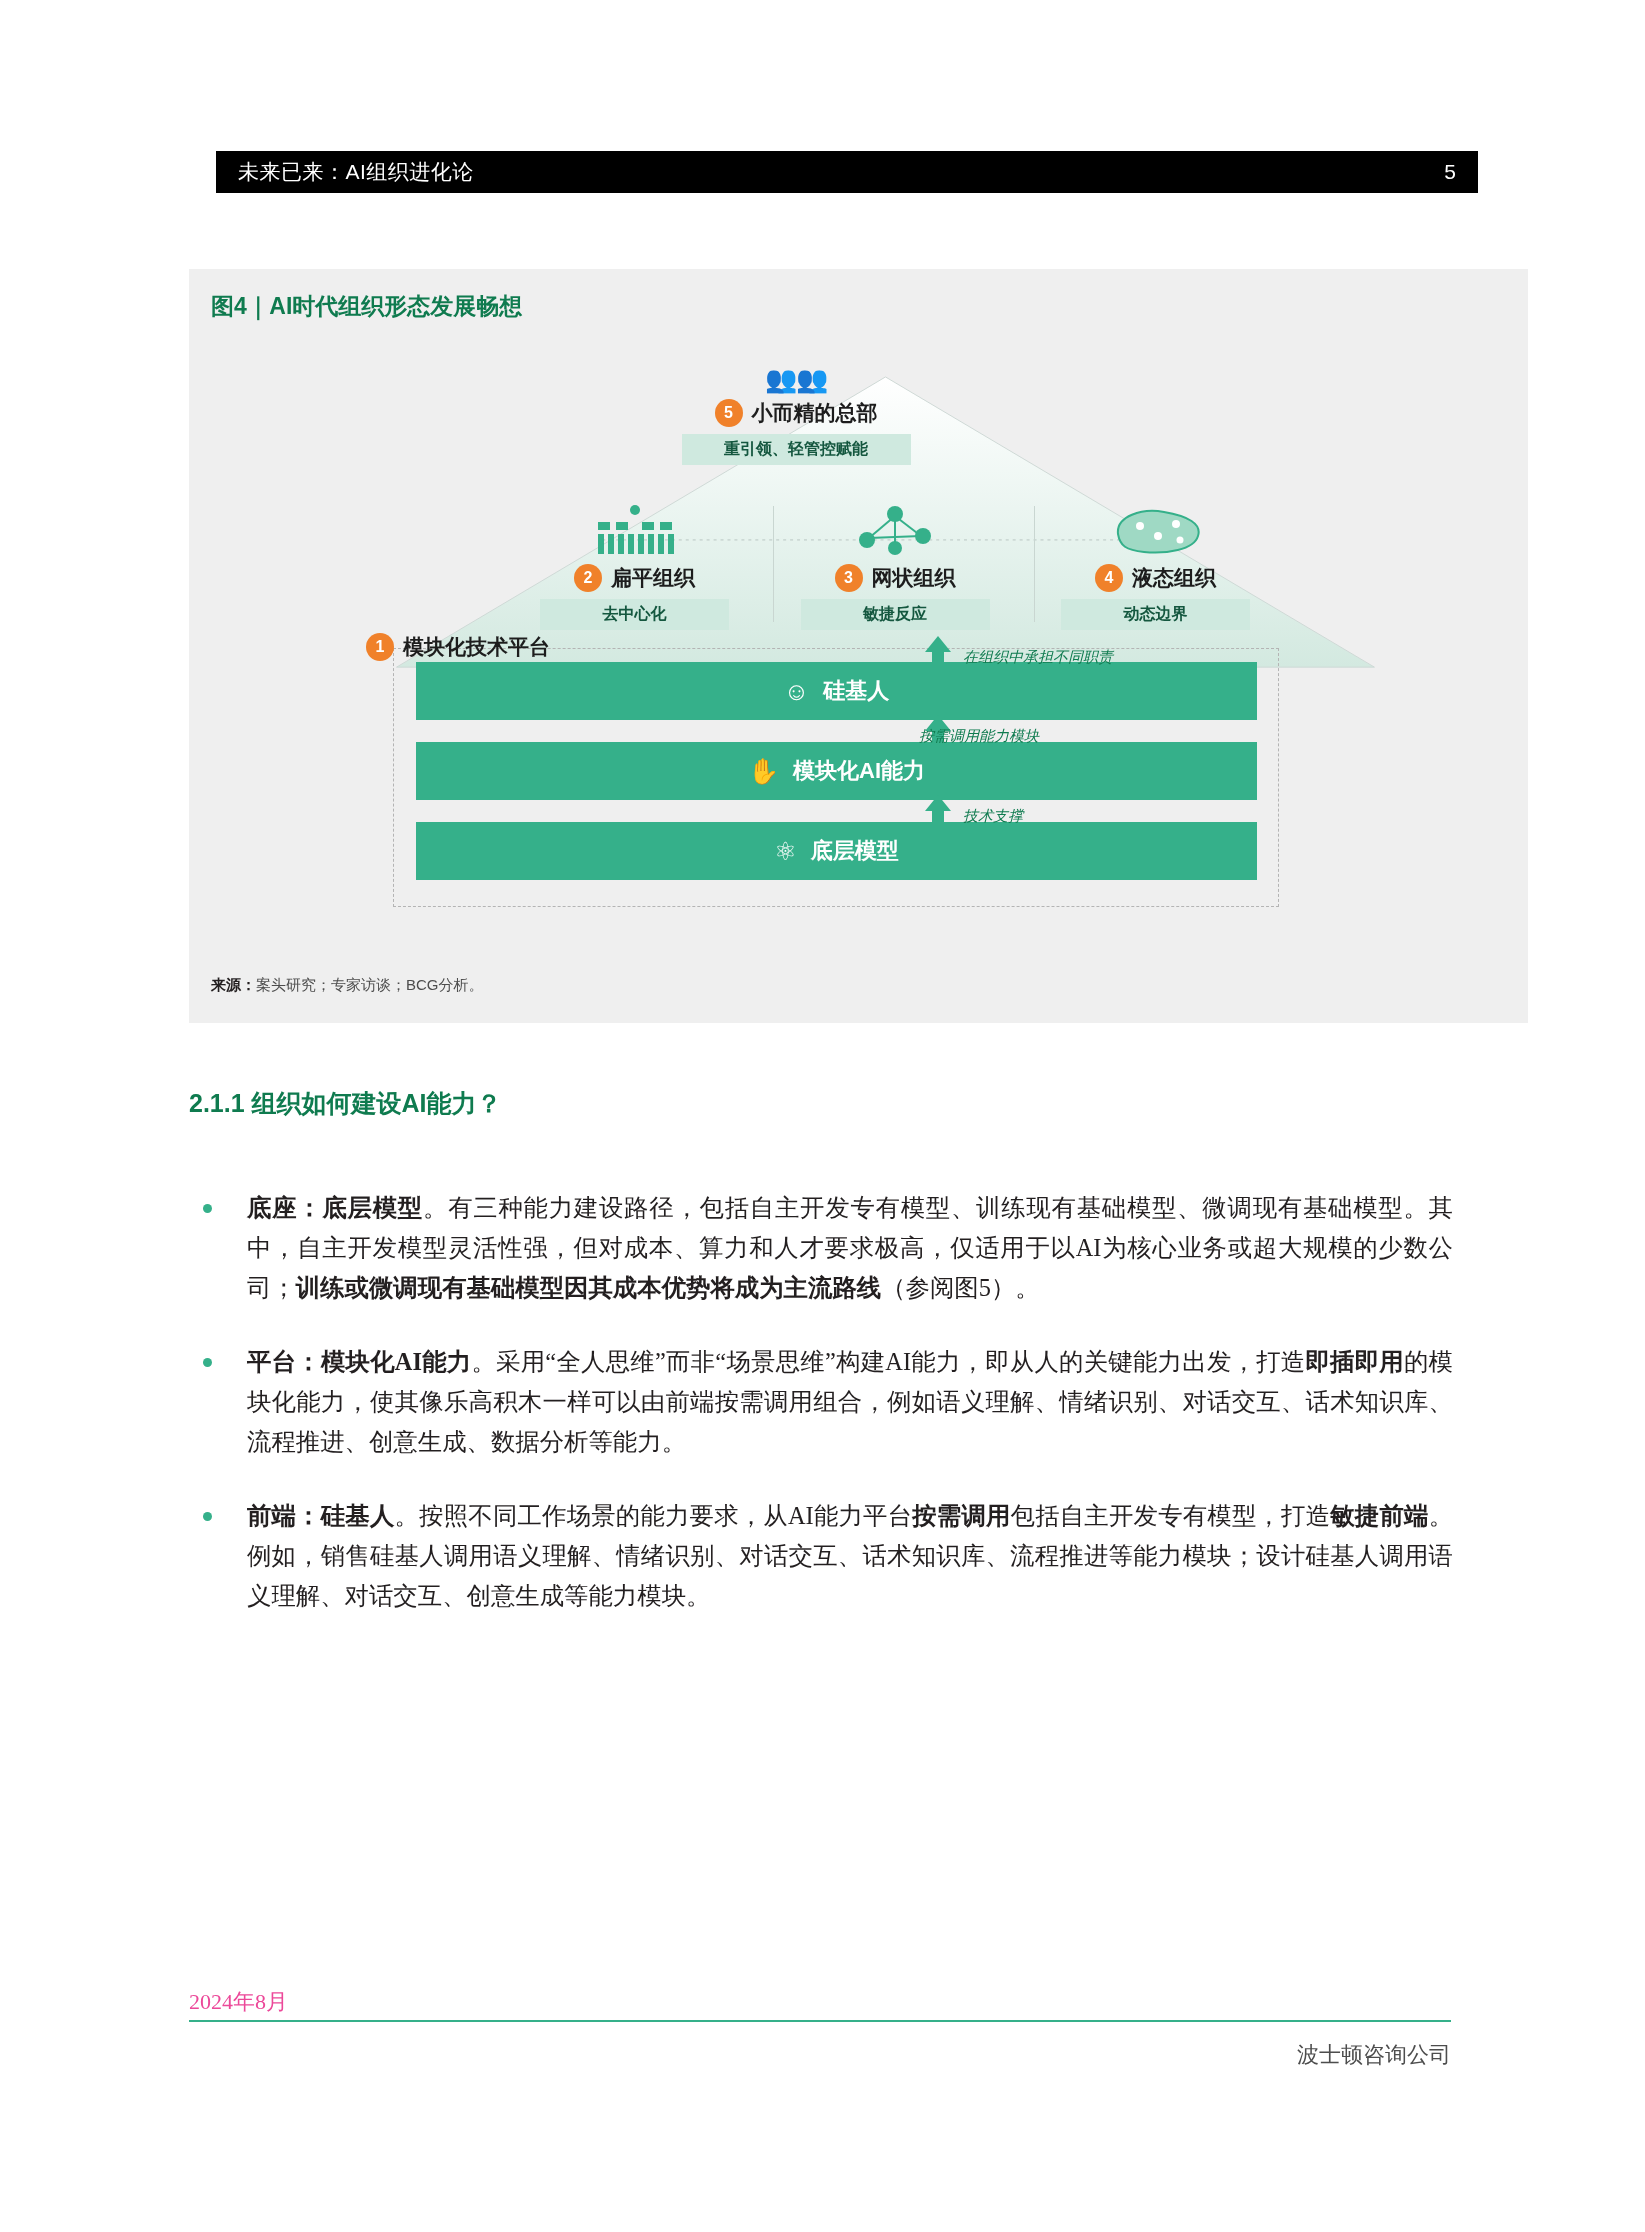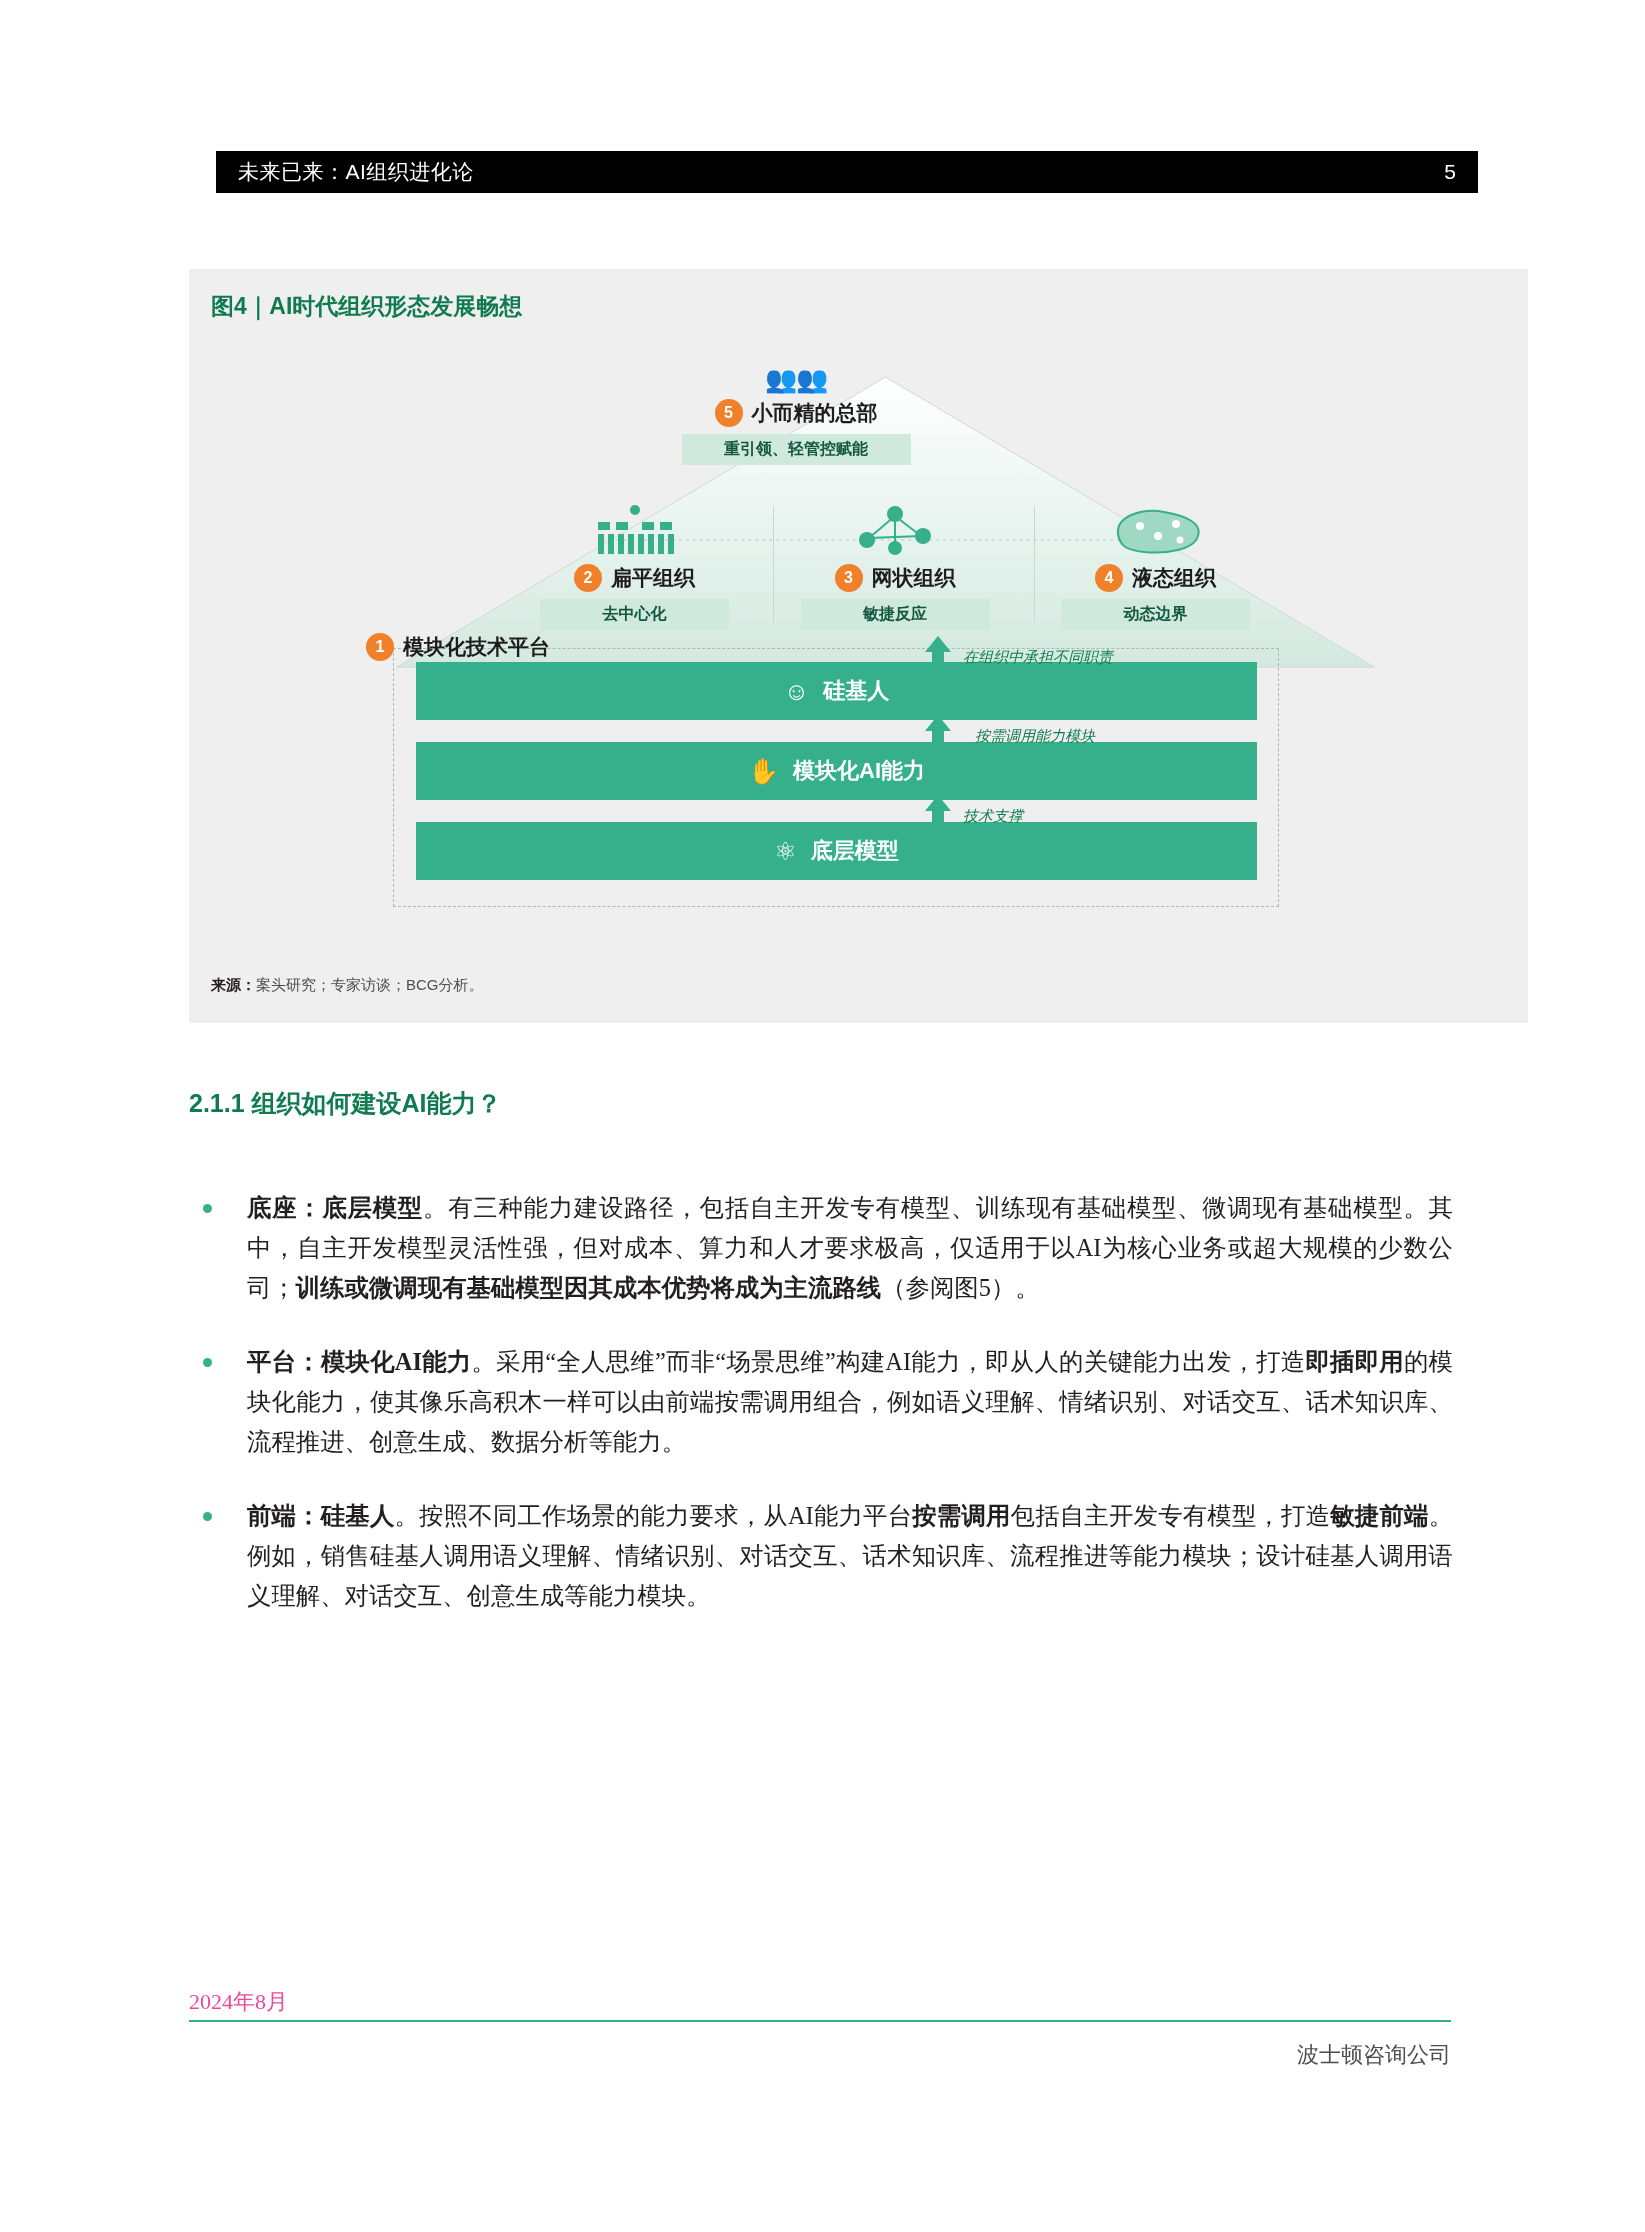--- a/index.html
+++ b/index.html
@@ -434,21 +434,21 @@
       </div>
 
       <svg class="up-arrow" style="left:736px; top:287px;" viewBox="0 0 26 46">
         <polygon points="13,0 26,16 19,16 19,46 7,46 7,16 0,16" fill="#35b08a"></polygon>
       </svg>
       <div class="arrow-note" style="left:774px; top:299px;">在组织中承担不同职责</div>
 
       <svg class="up-arrow" style="left:736px; top:366px;" viewBox="0 0 26 46">
         <polygon points="13,0 26,16 19,16 19,46 7,46 7,16 0,16" fill="#35b08a"></polygon>
       </svg>
-      <div class="arrow-note" style="left:786px; top:378px;">按需调用能力模块</div>
+      <div class="arrow-note" style="left:730px; top:378px;">按需调用能力模块</div>
 
       <svg class="up-arrow" style="left:736px; top:446px;" viewBox="0 0 26 46">
         <polygon points="13,0 26,16 19,16 19,46 7,46 7,16 0,16" fill="#35b08a"></polygon>
       </svg>
       <div class="arrow-note" style="left:774px; top:458px;text-align:right;">技术支撑</div>
 
     </div>
 
     <div class="exhibit-source">
       <b>来源：</b><span>案头研究；专家访谈；BCG分析。</span>

